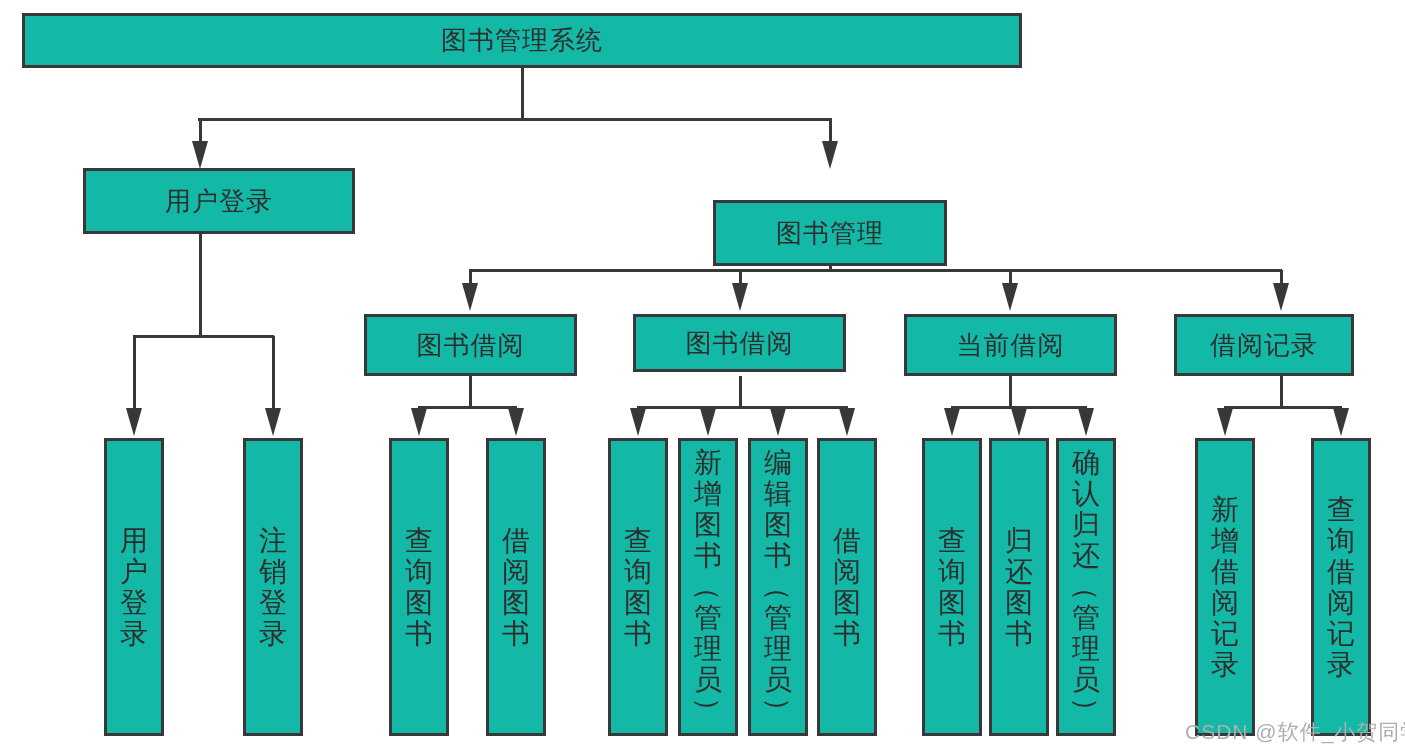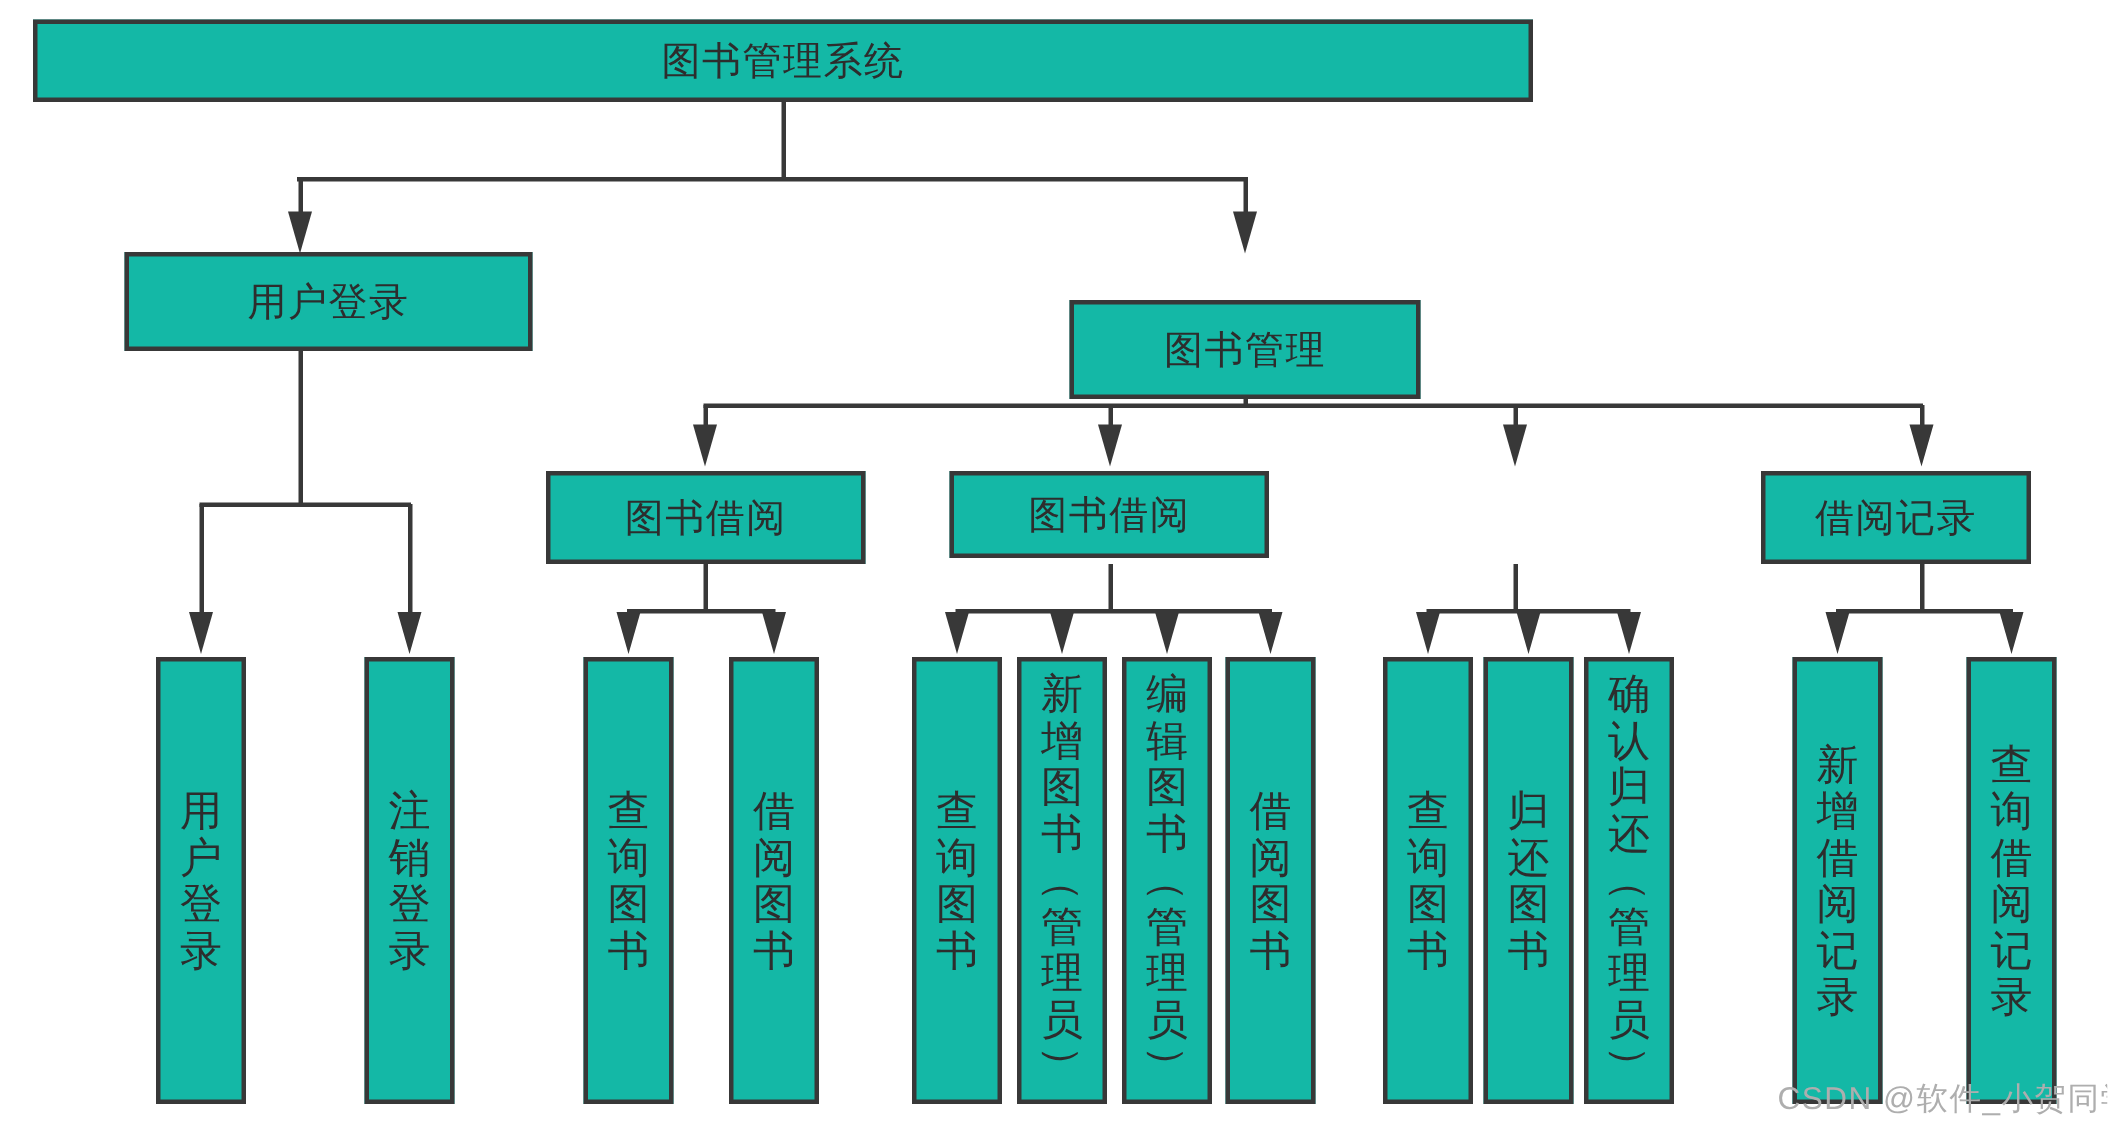--- a/index.html
+++ b/index.html
@@ -96,20 +96,21 @@
     <div class="ahead" style="left: 944px; top: 408px;"></div>
     <div class="ahead" style="left: 1011px; top: 408px;"></div>
     <div class="ahead" style="left: 1078px; top: 408px;"></div>
     <div class="ahead" style="left: 1217px; top: 408px;"></div>
     <div class="ahead" style="left: 1333px; top: 408px;"></div>
     <div class="node" style="left: 22px; top: 13px; width: 1000px; height: 55px;">图书管理系统</div>
     <div class="node" style="left: 83px; top: 168px; width: 272px; height: 66px;">用户登录</div>
     <div class="node" style="left: 713px; top: 168px; width: 234px; height: 66px; margin-top: 32px;">图书管理</div>
     <div class="node" style="left: 364px; top: 314px; width: 213px; height: 62px;">图书借阅</div>
     <div class="node" style="left: 633px; top: 314px; width: 213px; height: 58px;">图书借阅</div>
+    <div class="node" style="left: 904px; top: 314px; width: 213px; height: 62px;">当前借阅</div>
     <div class="node" style="left: 1174px; top: 314px; width: 180px; height: 62px;">借阅记录</div>
     <div class="node vert" style="left: 104px; top: 438px; width: 60px; height: 298px;">
       <span class="vchar">用</span>
       <span class="vchar">户</span>
       <span class="vchar">登</span>
       <span class="vchar">录</span>
     </div>
     <div class="node vert" style="left: 243px; top: 438px; width: 60px; height: 298px;">
       <span class="vchar">注</span>
       <span class="vchar">销</span>

